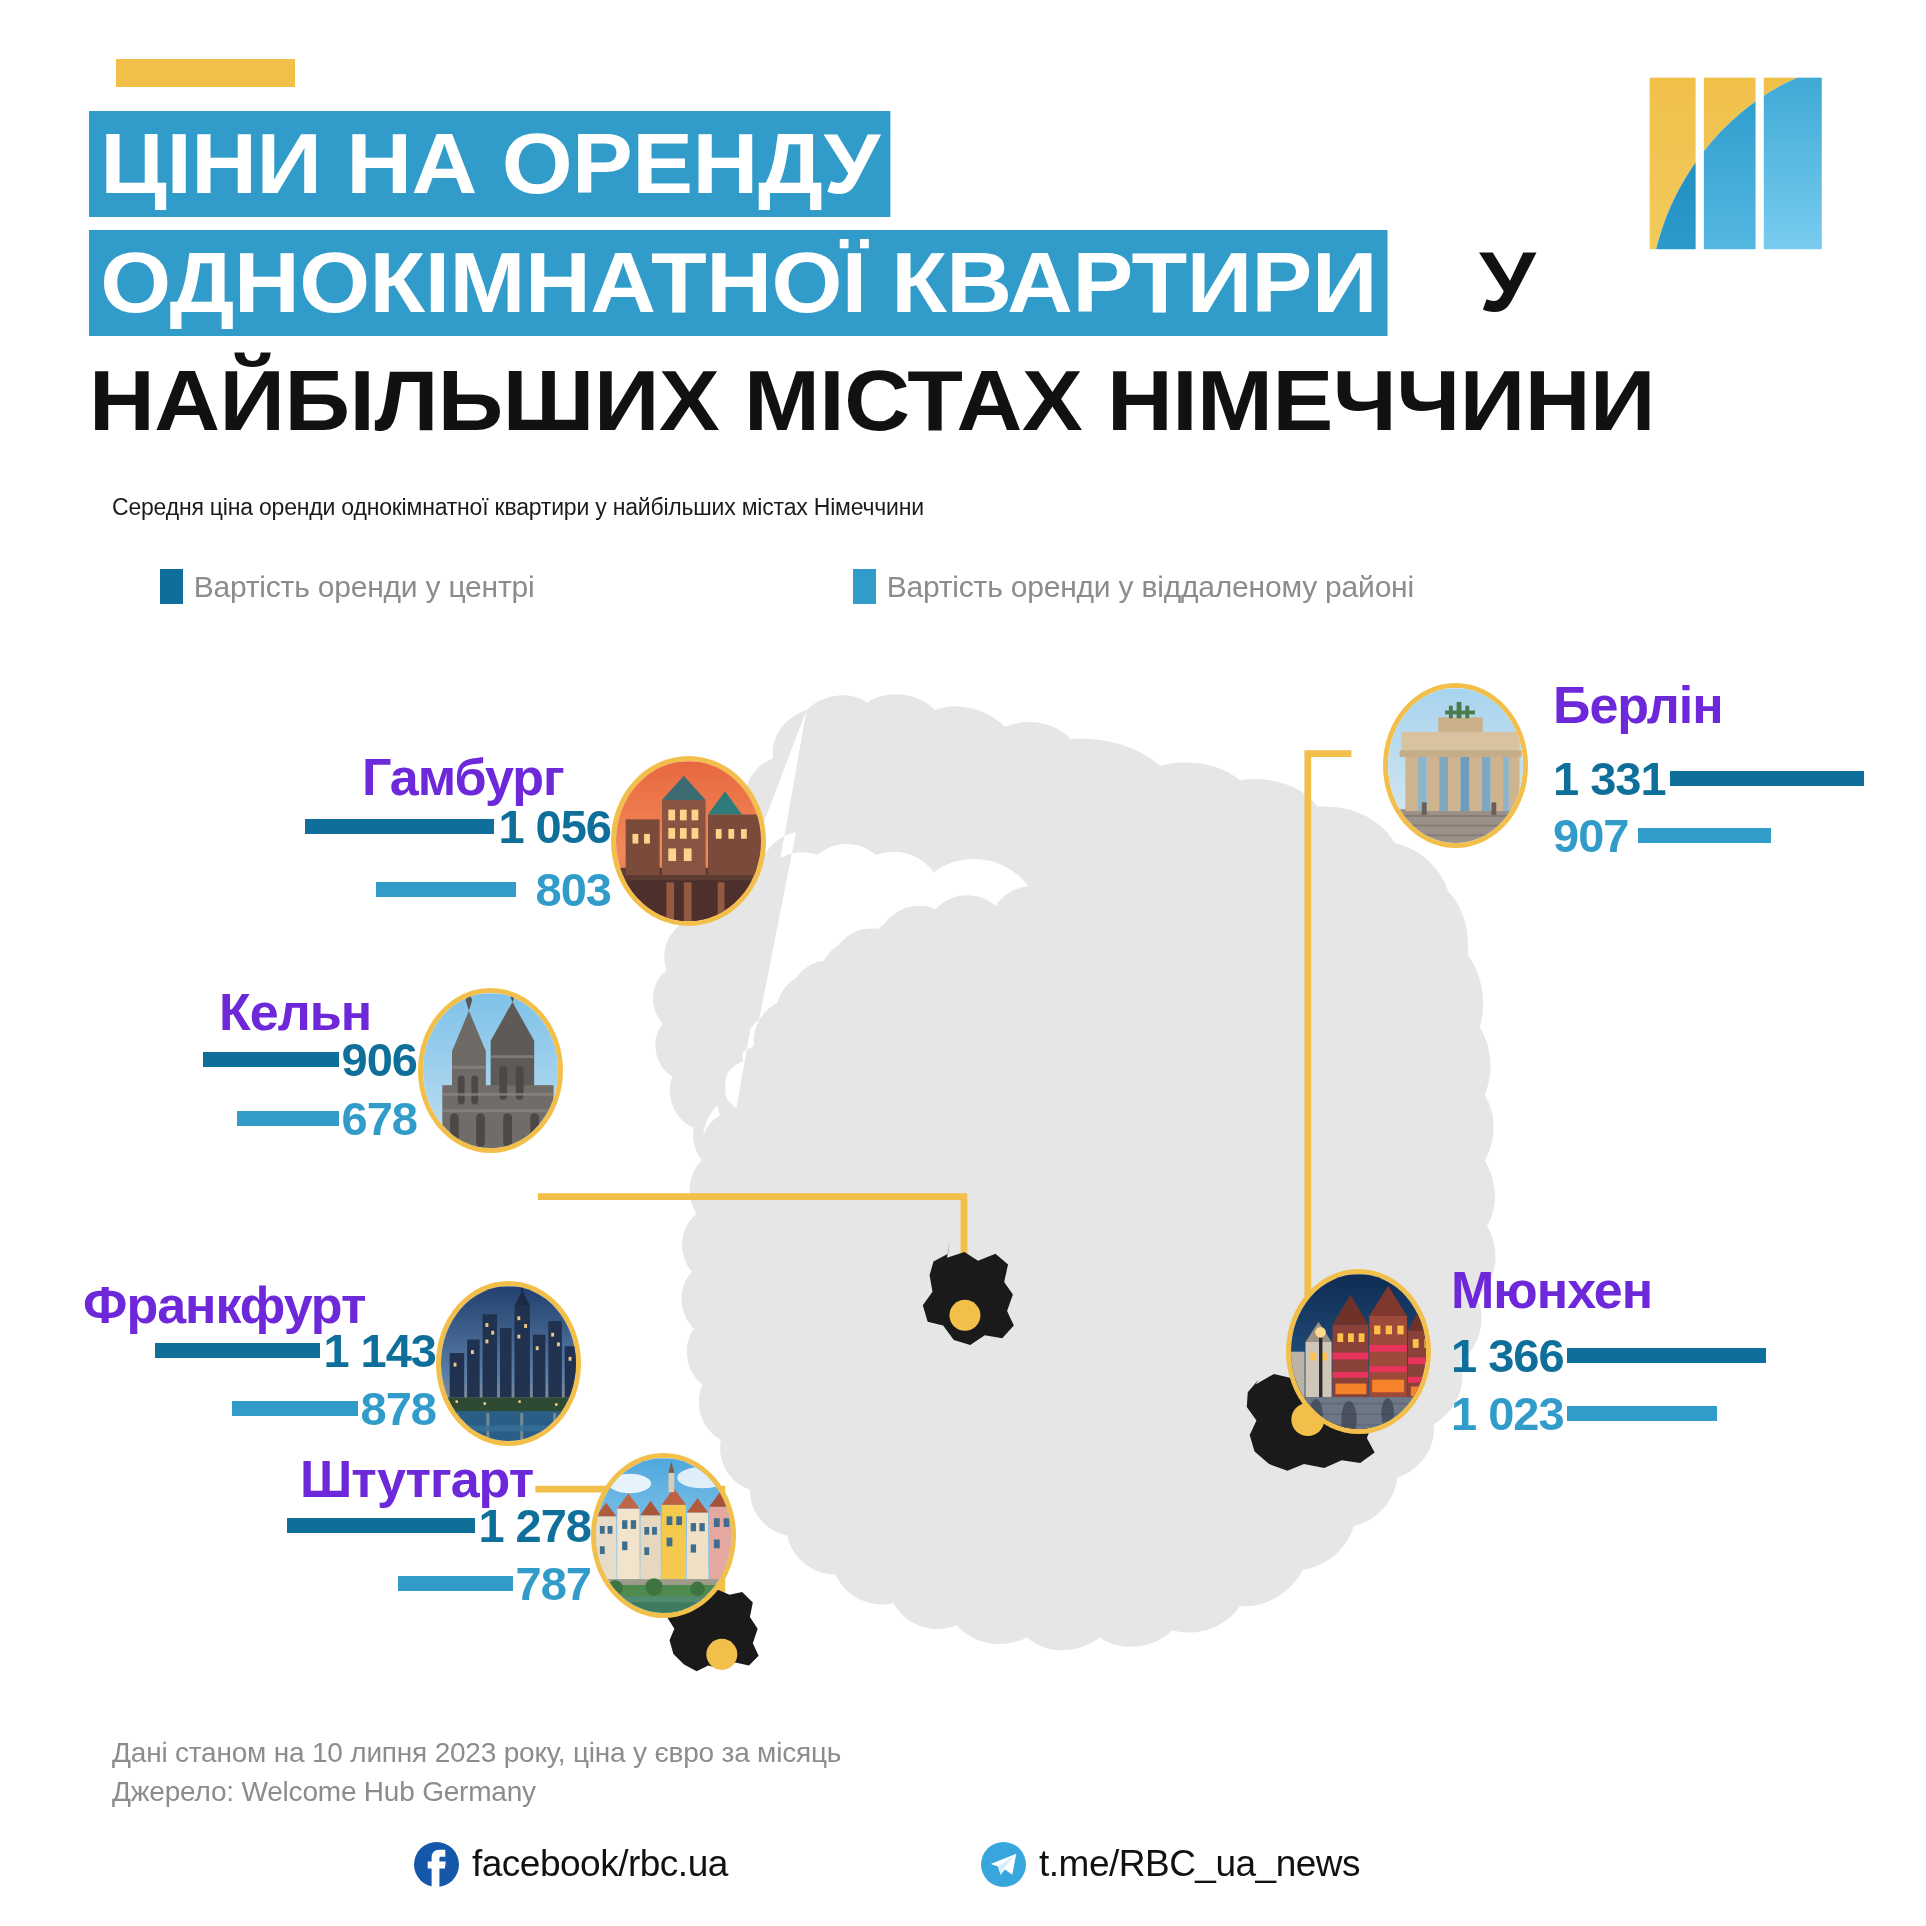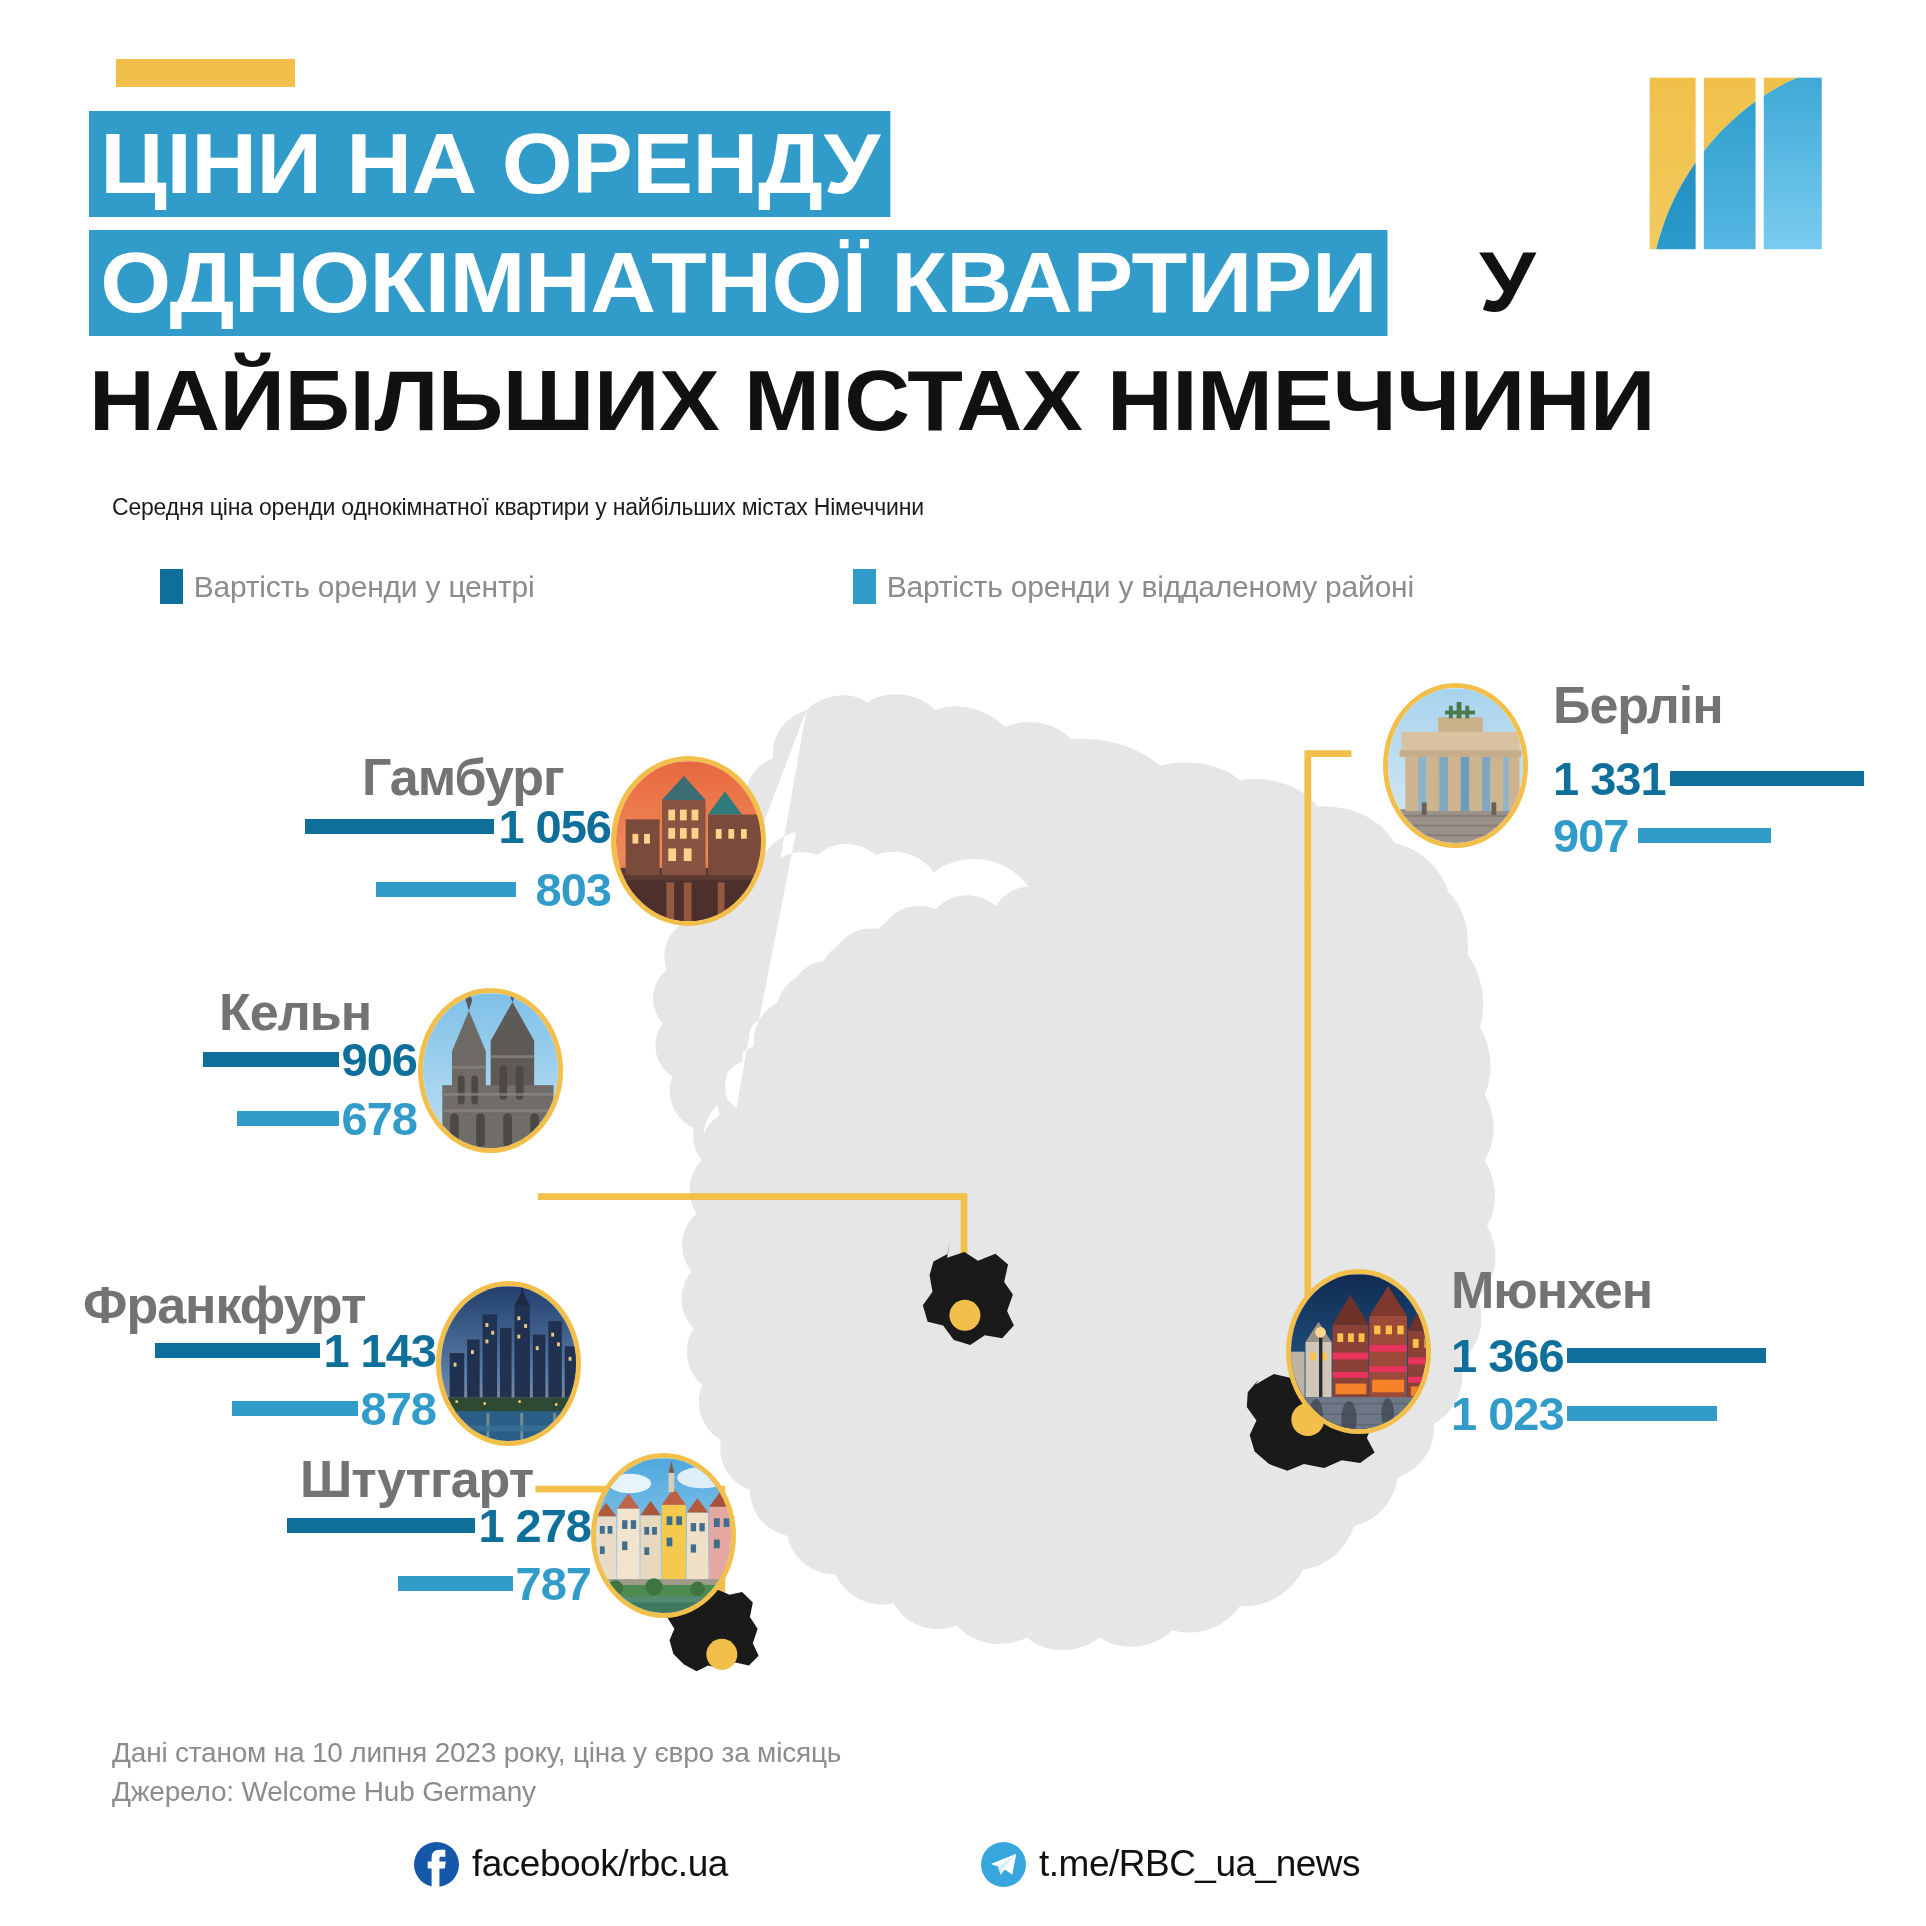--- a/index.html
+++ b/index.html
@@ -57,21 +57,21 @@
   .legend-item{position:absolute;display:flex;align-items:center;gap:10.7px;}
   .legend-swatch{width:23px;height:35px;display:inline-block;}
   .legend-label{font-size:30px;color:#8C8C8C;white-space:nowrap;letter-spacing:-0.2px;}
 
   
   #map-layer{position:absolute;left:0;top:664px;width:1926px;height:1017px;}
 
   
   .city{position:absolute;}
   .city-name{
-    position:absolute;font-size:52px;font-weight:900;color:#737373;
+    position:absolute;font-size:52px;font-weight:900;color:#6d28d9;
     white-space:nowrap;letter-spacing:-1px;line-height:1;
   }
   .bar-row{position:absolute;display:flex;align-items:center;height:45px;}
   .bar-row.right-align{justify-content:flex-end;}
   .bar{height:14.5px;display:inline-block;}
   .bar-val{
     font-size:47px;font-weight:900;white-space:nowrap;line-height:1;letter-spacing:-1px;
   }
   .v-center{color:#0F6F9B;}
   .v-outer{color:#319CC9;}

